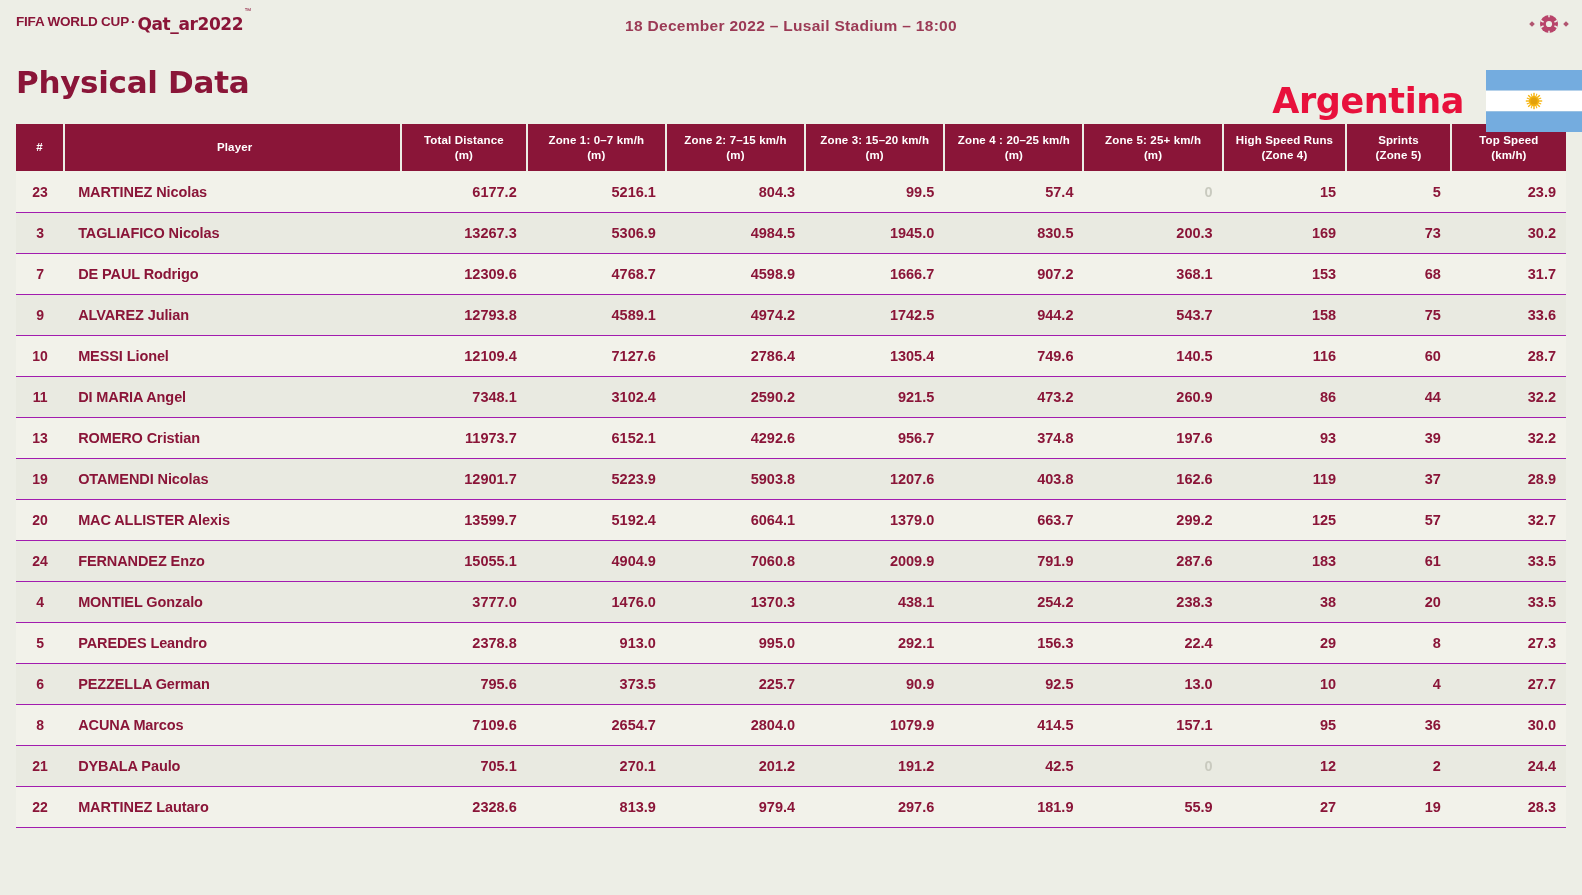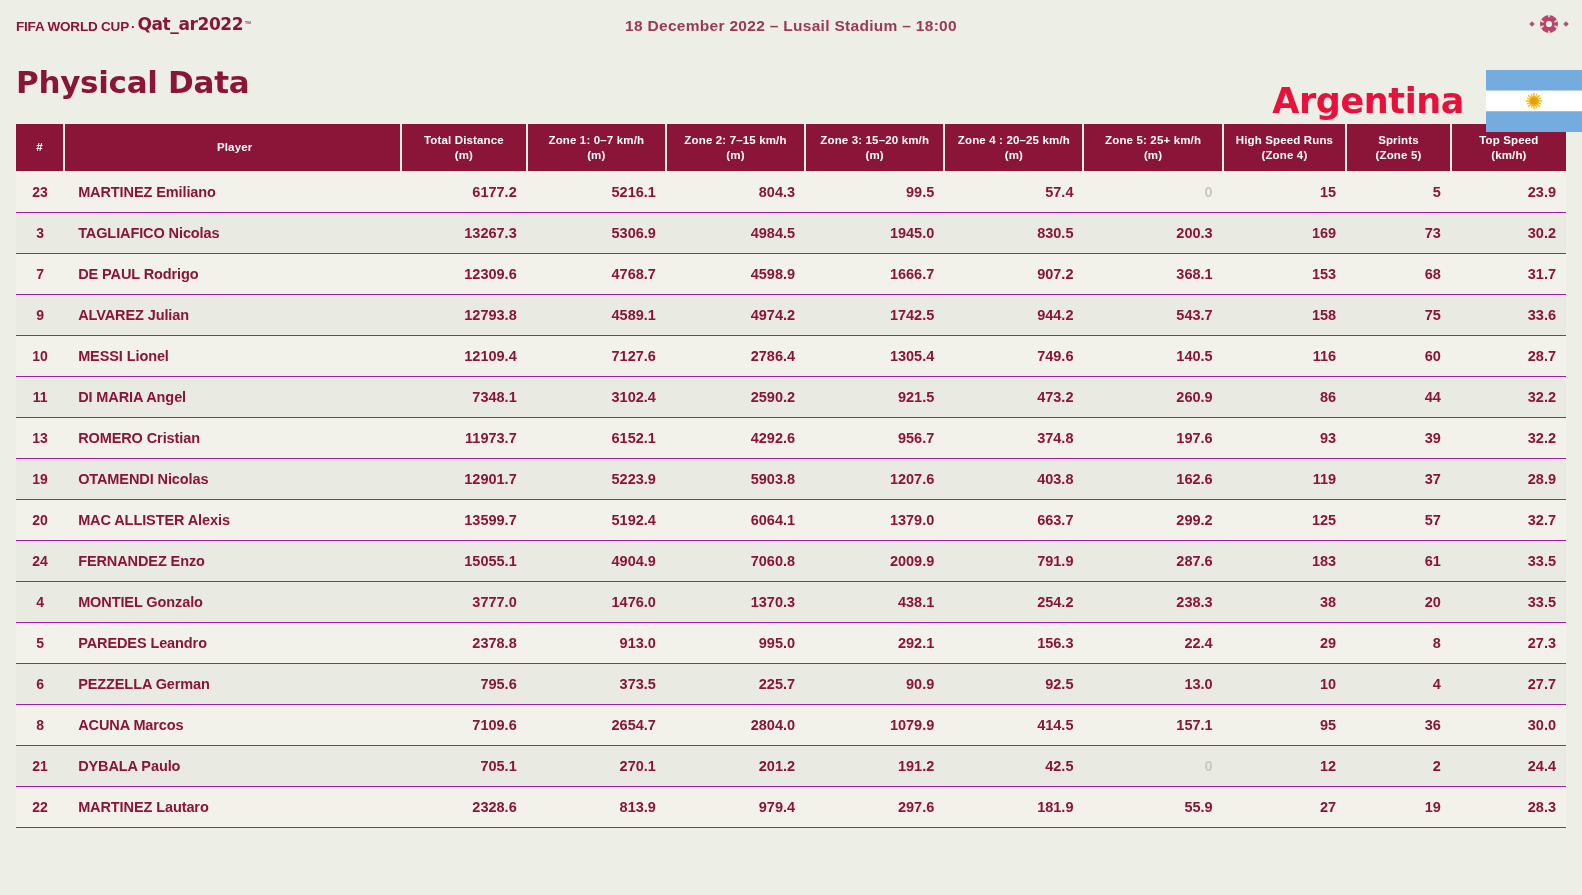--- a/index.html
+++ b/index.html
@@ -23,21 +23,21 @@
     position: relative;
     height: 52px;
     width: 100%;
   }
 
   .brand {
     position: absolute;
     left: 16px;
     top: 14px;
     display: flex;
-    align-items: flex-end;
+    align-items: flex-start;
     white-space: nowrap;
   }
   .brand-fifa {
     font-size: 13.5px;
     font-weight: bold;
     letter-spacing: -0.2px;
     color: #8a1538;
   }
   .brand-dot {
     font-size: 13.5px;
@@ -322,21 +322,21 @@
         </th>
         <th>
           <span>Top Speed</span><br>
           <span>(km/h)</span>
         </th>
       </tr>
     </thead>
     <tbody id="tbody">
         <tr>
           <td class="c-num">23</td>
-          <td class="c-player">MARTINEZ Emiliano</td>
+          <td class="c-player">MARTINEZ Nicolas</td>
           <td>6177.2</td>
           <td>5216.1</td>
           <td>804.3</td>
           <td>99.5</td>
           <td>57.4</td>
           <td class="zero">0</td>
           <td>15</td>
           <td>5</td>
           <td>23.9</td>
         </tr>

